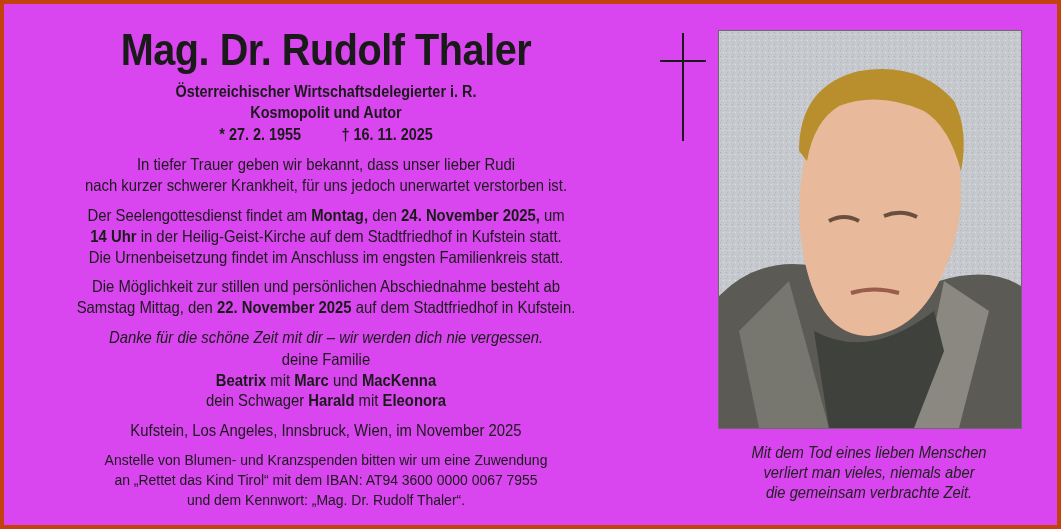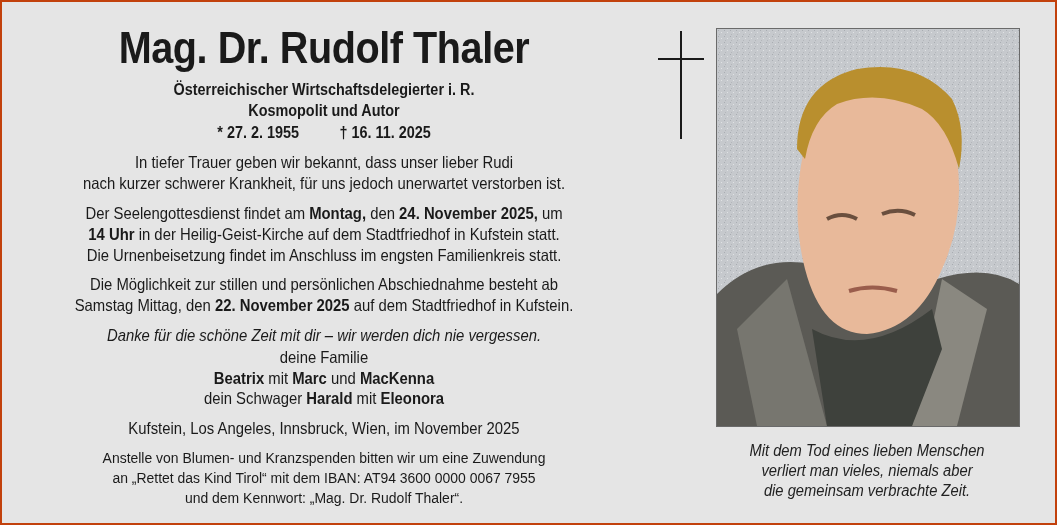--- a/index.html
+++ b/index.html
@@ -1,19 +1,19 @@
 <!DOCTYPE html>
 <html><head>
   <meta charset="utf-8">
   <style>
     html, body { margin: 0; padding: 0; }
     body { width: 1061px; height: 529px; background: #ffffff; overflow: hidden; }
     .frame {
       position: absolute; left: 0; top: 0; width: 1053px; height: 521px;
-      border: 2px solid #c2410c; background: #e5e5e5;
+      border: 4px solid #c2410c; background: #d946ef;
       font-family: "Liberation Sans", sans-serif; color: #1a1a1a;
     }
     .left {
       position: absolute; left: 4px; top: 0; width: 636px; text-align: center;
     }
     .name {
       position: absolute; left: 0; width: 636px; top: 20px;
       font-family: "Liberation Sans", sans-serif; font-weight: bold; font-size: 45px;
       letter-spacing: -0.5px; line-height: 52px; transform: scaleX(0.88); transform-origin: center;
     }

